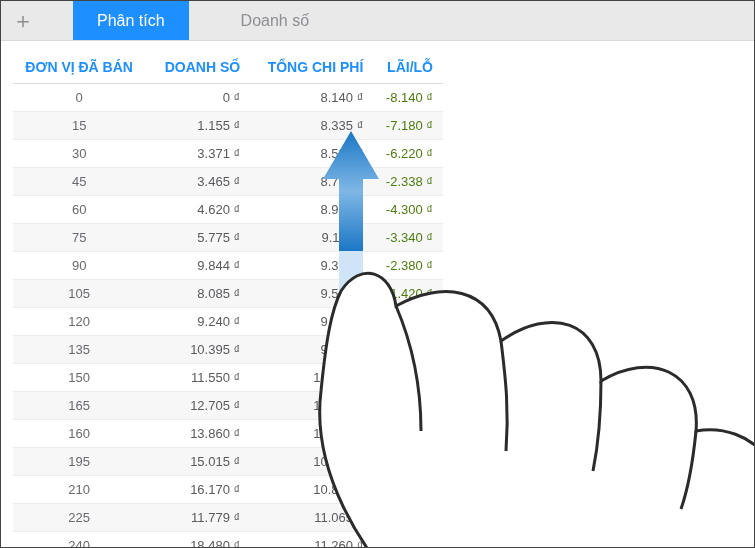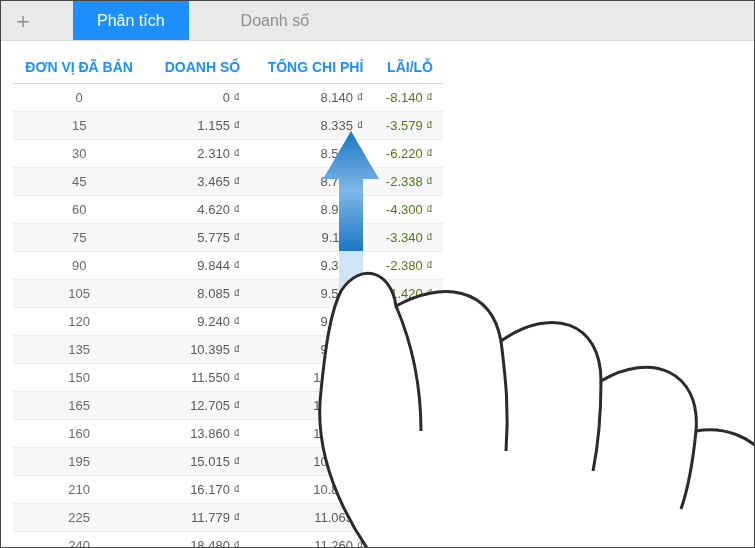--- a/index.html
+++ b/index.html
@@ -111,25 +111,25 @@
           <tr>
             <td>0</td>
             <td>0 ₫</td>
             <td>8.140 ₫</td>
             <td class="pl-neg">-8.140 ₫</td>
           </tr>
           <tr class="zebra">
             <td>15</td>
             <td>1.155 ₫</td>
             <td>8.335 ₫</td>
-            <td class="pl-neg">-3.579 ₫</td>
+            <td class="pl-neg">-7.180 ₫</td>
           </tr>
           <tr>
             <td>30</td>
-            <td>2.310 ₫</td>
+            <td>3.371 ₫</td>
             <td>8.530 ₫</td>
             <td class="pl-neg">-6.220 ₫</td>
           </tr>
           <tr class="zebra">
             <td>45</td>
             <td>3.465 ₫</td>
             <td>8.725 ₫</td>
             <td class="pl-neg">-2.338 ₫</td>
           </tr>
           <tr>

